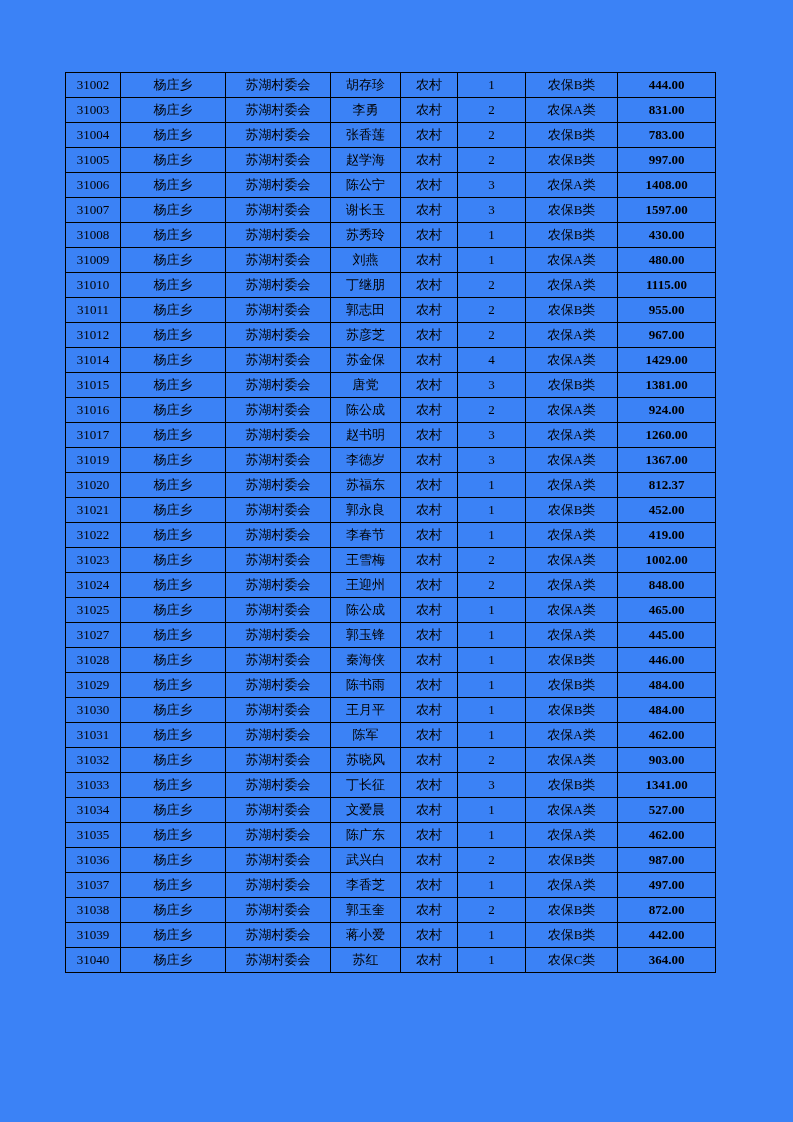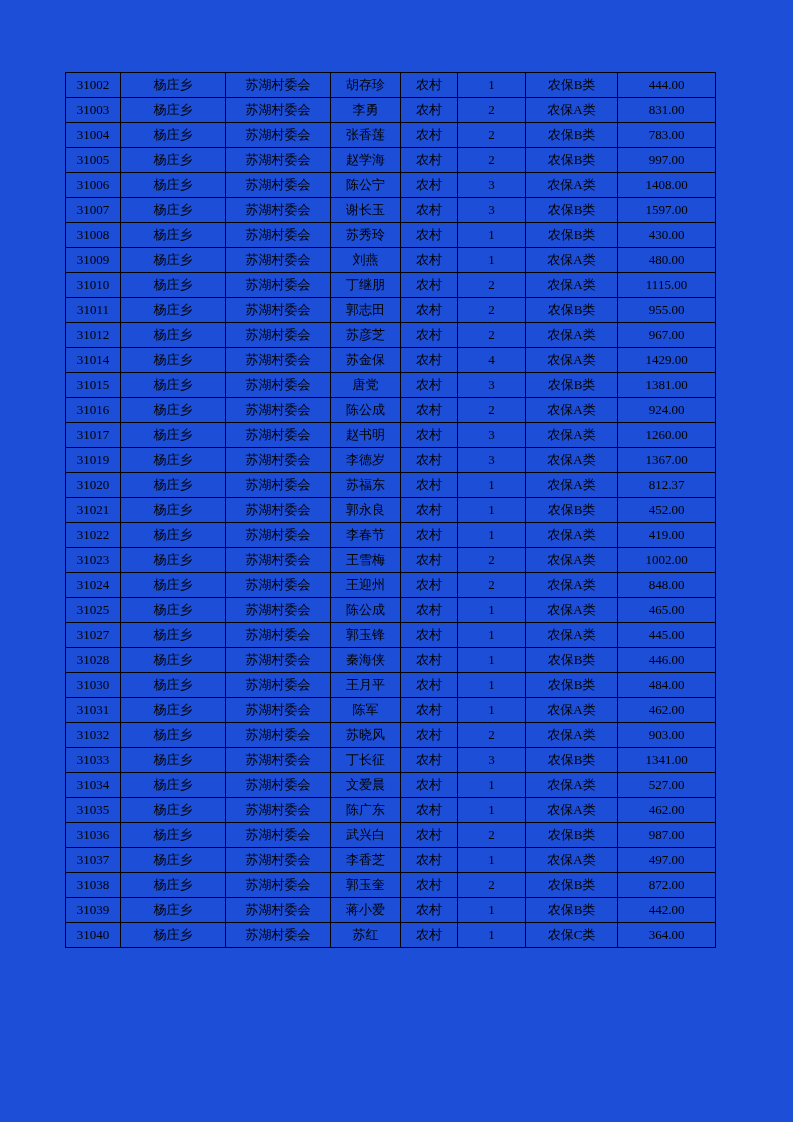--- a/index.html
+++ b/index.html
@@ -12,21 +12,21 @@
     height: 1122px;
     font-family: "Liberation Serif", "DejaVu Serif", serif;
     color: #000000;
     position: relative;
     overflow: hidden;
   }
   .page {
     position: relative;
     width: 793px;
     height: 1122px;
-    background: #1d4ed8;
+    background: #3b82f6;
   }
   table.benefits {
     position: absolute;
     left: 65px;
     top: 72px;
     border-collapse: collapse;
     table-layout: fixed;
   }
   table.benefits td {
     border: 1px solid #000000;
@@ -43,20 +43,21 @@
   col.c-village   { width: 105px; }
   col.c-name      { width: 70px; }
   col.c-residence { width: 57px; }
   col.c-count     { width: 68px; }
   col.c-category  { width: 92px; }
   col.c-amount    { width: 98px; }
   td.col-amount {
     text-align: right;
     padding-right: 34px;
     font-family: "Liberation Serif", "DejaVu Serif", serif;
+    font-weight: bold;
   }
 </style>
 </head>
 <body>
 
 <div class="page">
   <table class="benefits">
     <colgroup>
       <col class="c-id">
       <col class="c-township">
@@ -302,20 +303,30 @@
           <td class="col-id">31028</td>
           <td class="col-township">杨庄乡</td>
           <td class="col-village">苏湖村委会</td>
           <td class="col-name">秦海侠</td>
           <td class="col-residence">农村</td>
           <td class="col-count">1</td>
           <td class="col-category">农保B类</td>
           <td class="col-amount">446.00</td>
         </tr>
         <tr>
+          <td class="col-id">31029</td>
+          <td class="col-township">杨庄乡</td>
+          <td class="col-village">苏湖村委会</td>
+          <td class="col-name">陈书雨</td>
+          <td class="col-residence">农村</td>
+          <td class="col-count">1</td>
+          <td class="col-category">农保B类</td>
+          <td class="col-amount">484.00</td>
+        </tr>
+        <tr>
           <td class="col-id">31030</td>
           <td class="col-township">杨庄乡</td>
           <td class="col-village">苏湖村委会</td>
           <td class="col-name">王月平</td>
           <td class="col-residence">农村</td>
           <td class="col-count">1</td>
           <td class="col-category">农保B类</td>
           <td class="col-amount">484.00</td>
         </tr>
         <tr>

